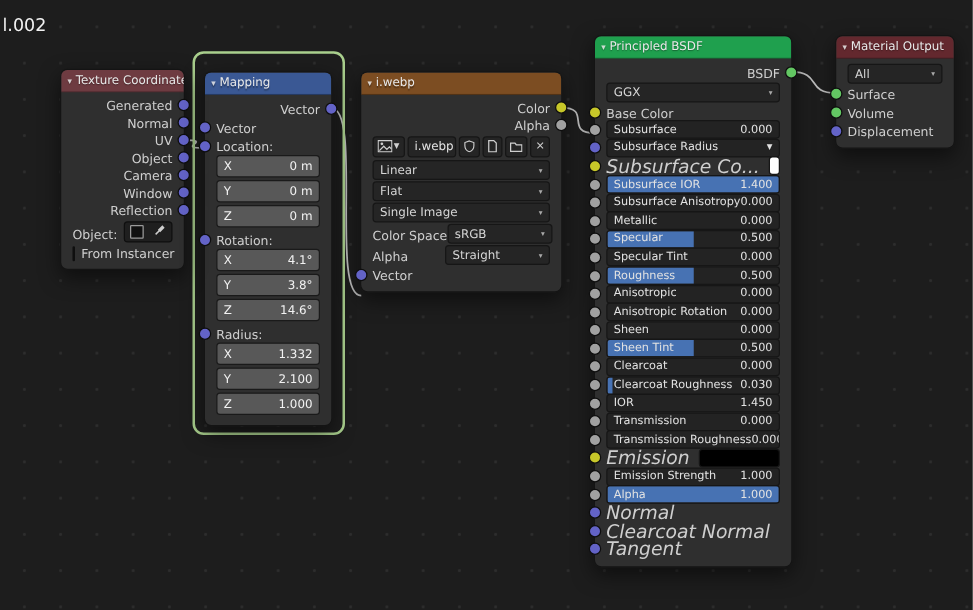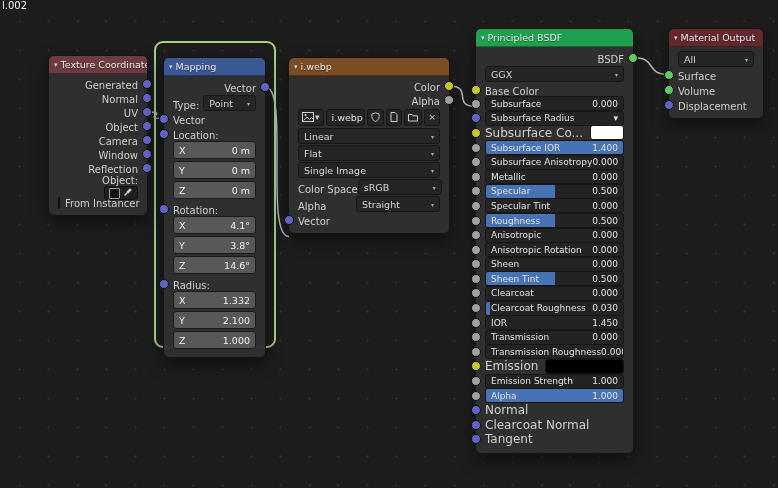--- a/index.html
+++ b/index.html
@@ -1,21 +1,21 @@
 <!DOCTYPE html>
 <html><head>
 <meta charset="utf-8">
 <style>
   html,body{margin:0;padding:0;width:778px;height:488px;overflow:hidden;
     font-family:"DejaVu Sans","Liberation Sans",sans-serif;}
   .canvas{position:absolute;inset:0;width:778px;height:488px;
     background-color:#1d1d1d;
     background-image:radial-gradient(#2d2d2d 1px,transparent 1.3px);
     background-size:29px 29px;background-position:5px 7px;}
-  .editor-label{position:absolute;top:0;left:2px;color:#f2f2f2;font-size:10px;z-index:6;}
+  .editor-label{position:absolute;top:13px;left:2px;color:#f2f2f2;font-size:14px;z-index:6;}
   #noodles{position:absolute;inset:0;z-index:1;pointer-events:none;}
   #noodles path{fill:none;stroke:#c9c9c9;stroke-width:1.4;opacity:.92;}
   .select-outline{position:absolute;left:154px;top:41px;width:118px;height:303px;
     border:2px solid #a9cf8d;border-radius:9px;z-index:1;}
   .node{position:absolute;z-index:2;background:rgba(48,48,48,.97);
     border:1px solid #141414;border-radius:6px;box-shadow:0 6px 16px rgba(0,0,0,.5);
     color:#cfcfcf;font-size:10px;}
   .hdr{height:17px;display:flex;align-items:center;gap:3px;padding:0 5px;
     border-radius:5px 5px 0 0;font-size:9.5px;color:#e9e9e9;white-space:nowrap;overflow:hidden;
     border-bottom:1px solid rgba(0,0,0,.35);text-shadow:0 1px 1px rgba(0,0,0,.4);}
@@ -41,23 +41,23 @@
   .half-dd{flex:0 0 72px;margin-left:auto;}
   .mfield{height:16px;margin:0 9px 2px;background:#585858;border:1px solid #1a1a1a;border-radius:3px;
     display:flex;align-items:center;justify-content:space-between;padding:0 5px;
     color:#f2f2f2;font-size:9.5px;}
   .prow{position:relative;height:13.5px;margin-bottom:1.1px;display:flex;align-items:center;padding:0 9px;}
   .slider{position:relative;flex:1;height:13px;background:#232323;border:1px solid #161616;
     border-radius:3px;overflow:hidden;display:flex;align-items:center;justify-content:space-between;
     padding:0 5px;color:#e2e2e2;font-size:9px;min-width:0;}
   .slider .fill{position:absolute;left:0;top:0;bottom:0;background:#4772b3;}
   .sl,.sv{position:relative;z-index:1;white-space:nowrap;}
-  .plabel{font-size:12px;color:#cfcfcf;white-space:nowrap;}
+  .plabel{font-size:15px;color:#cfcfcf;white-space:nowrap;font-style:italic;}
   .swatch{flex:1;height:13px;margin-left:7px;border:1px solid #161616;border-radius:3px;}
-  .obj-row{height:19px;flex-direction:column;}
+  .obj-row{height:19px;}
   .obj-field{flex:1;height:15px;background:#1f1f1f;border:1px solid #0f0f0f;border-radius:3px;
     display:flex;align-items:center;gap:3px;padding:0 4px;margin-left:5px;}
   .obj-box{width:9px;height:9px;background:#101010;border:1px solid #9a9a9a;border-radius:1px;}
   .spacer{margin-left:auto;}
   .chk-row{height:15px;}
   .chk{width:10px;height:10px;background:#1e1e1e;border:1px solid #0f0f0f;border-radius:2px;margin-right:5px;}
   .img-row{height:20px;display:flex;align-items:center;gap:2px;padding:0 9px;}
   .ibtn{height:15px;flex:0 0 auto;background:#252525;border:1px solid #161616;border-radius:3px;
     display:flex;align-items:center;justify-content:center;gap:1px;padding:0 3px;color:#cfcfcf;font-size:9px;}
   .iname{flex:1;height:15px;background:#252525;border:1px solid #161616;border-radius:3px;
@@ -133,27 +133,20 @@
 
   <div class="node" style="left:163px;top:57px;width:101px;">
     <div class="hdr hdr-mapping">
       <span class="tri">▾</span>
       <span>Mapping</span>
     </div>
     <div class="body">
       <div class="row out">
         <span>Vector</span>
         <span class="sock right c-vec" id="s-map-vec-out"></span>
-      </div>
-      <div class="row dd-row">
-        <span class="pre-lbl">Type:</span>
-        <div class="dd">
-          <span>Point</span>
-          <span class="chev">▾</span>
-        </div>
       </div>
       <div class="row">
         <span class="sock left c-vec" id="s-map-vec-in"></span>
         <span>Vector</span>
       </div>
 
       <div class="row">
         <span class="sock left c-vec"></span>
         <span>Location:</span>
       </div>

